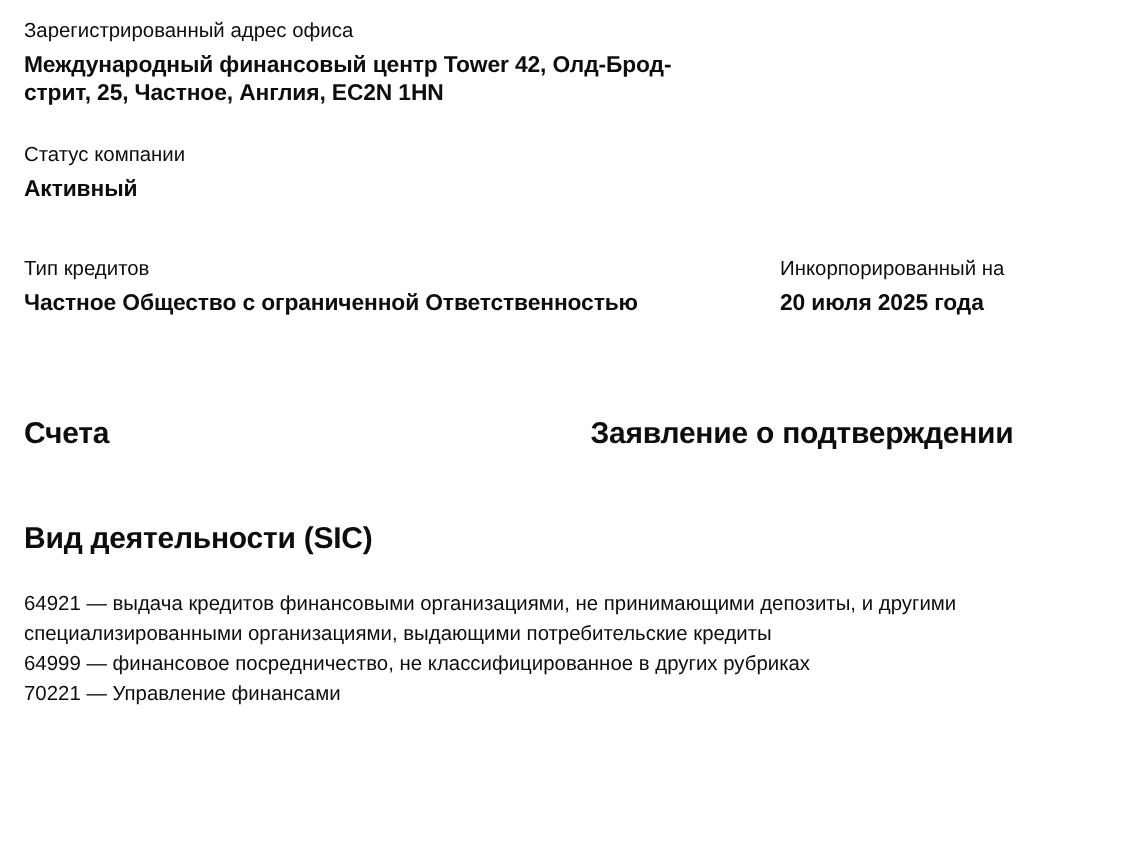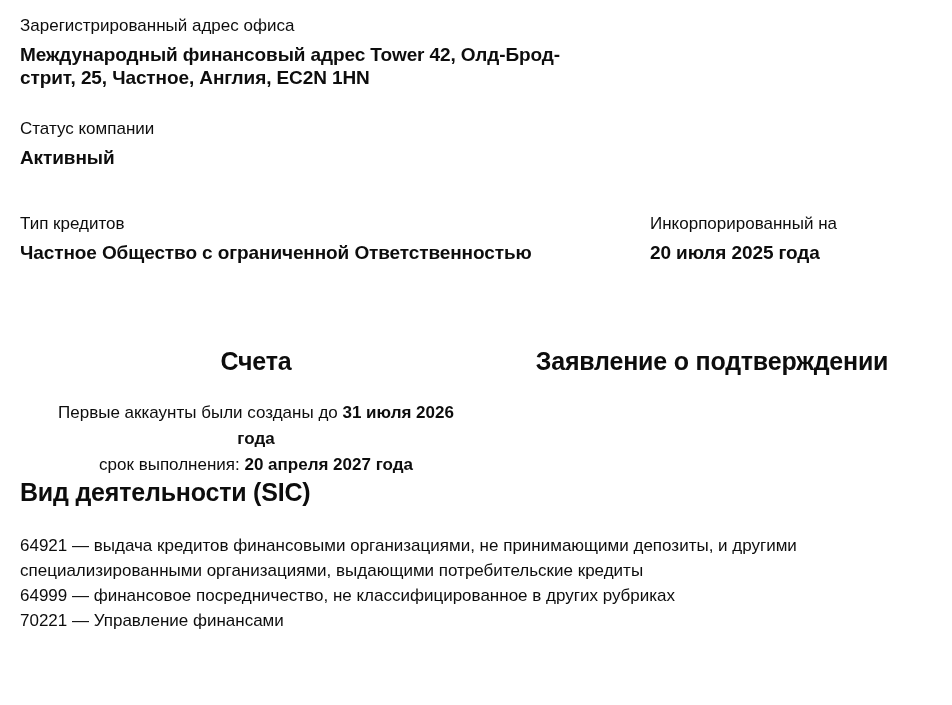--- a/index.html
+++ b/index.html
@@ -36,55 +36,54 @@
   .section-status { margin-top: 29px; }
   .type-row {
     margin-top: 44px;
     display: flex;
   }
   .type-left { width: 630px; }
   .type-right { flex: 1; }
   .cols {
     margin-top: 83px;
     display: flex;
-    text-align: center;
   }
   .col-left { width: 472px; }
   .col-right { flex: 1; }
   h2 {
     margin: 0;
     font-size: 25px;
     line-height: 28px;
     font-weight: 700;
     letter-spacing: -0.2px;
   }
   .body-text {
     margin: 25px 0 0 0;
     font-size: 17px;
     line-height: 26px;
     font-weight: 400;
   }
   .body-text strong { font-weight: 700; }
-  .sic-section { }
+  .sic-section { margin-top: 60px; }
   .sic-items {
     margin-top: 27px;
     font-size: 17px;
     line-height: 25px;
     max-width: 885px;
   }
 </style>
 </head>
 <body>
 
 <div class="page">
 
   <section>
     <div class="field-label">Зарегистрированный адрес офиса</div>
     <div class="field-value">
-      <span>Международный финансовый адрес Tower 42, Олд-Брод-</span><br>
+      <span>Международный финансовый центр Tower 42, Олд-Брод-</span><br>
       <span>стрит, 25, Частное, Англия, EC2N 1HN</span>
     </div>
   </section>
 
   <section class="section-status">
     <div class="field-label">Статус компании</div>
     <div class="field-value">Активный</div>
   </section>
 
   <div class="type-row">
@@ -94,25 +93,20 @@
     </section>
     <section class="type-right">
       <div class="field-label">Инкорпорированный на</div>
       <div class="field-value">20 июля 2025 года</div>
     </section>
   </div>
 
   <div class="cols">
     <section class="col-left">
       <h2>Счета</h2>
-      <p class="body-text">
-        <span>Первые аккаунты были созданы до </span><strong>31 июля 2026</strong><br>
-        <strong>года</strong><br>
-        <span>срок выполнения: </span><strong>20 апреля 2027 года</strong>
-      </p>
     </section>
     <section class="col-right">
       <h2>Заявление о подтверждении</h2>
     </section>
   </div>
 
   <section class="sic-section">
     <h2>Вид деятельности (SIC)</h2>
     <div class="sic-items">
       <div>64921 — выдача кредитов финансовыми организациями, не принимающими депозиты, и другими специализированными организациями, выдающими потребительские кредиты</div>

